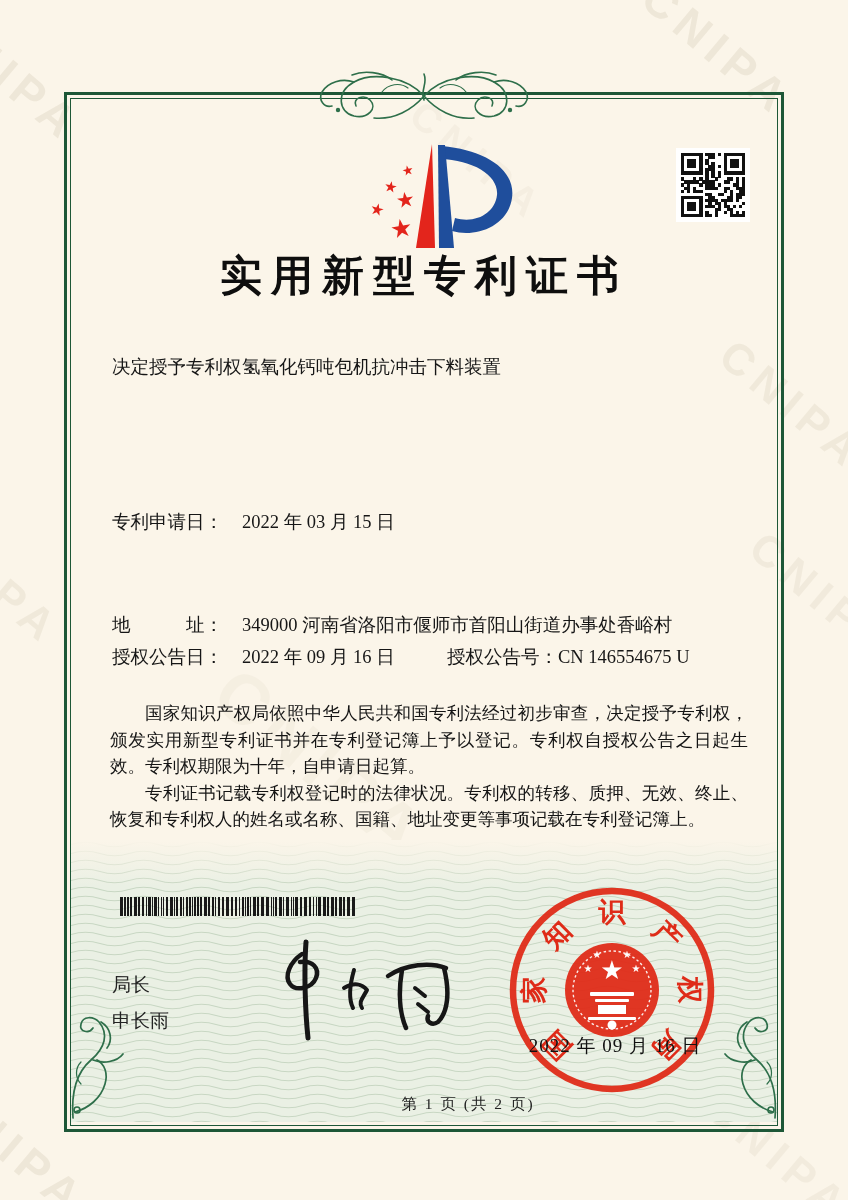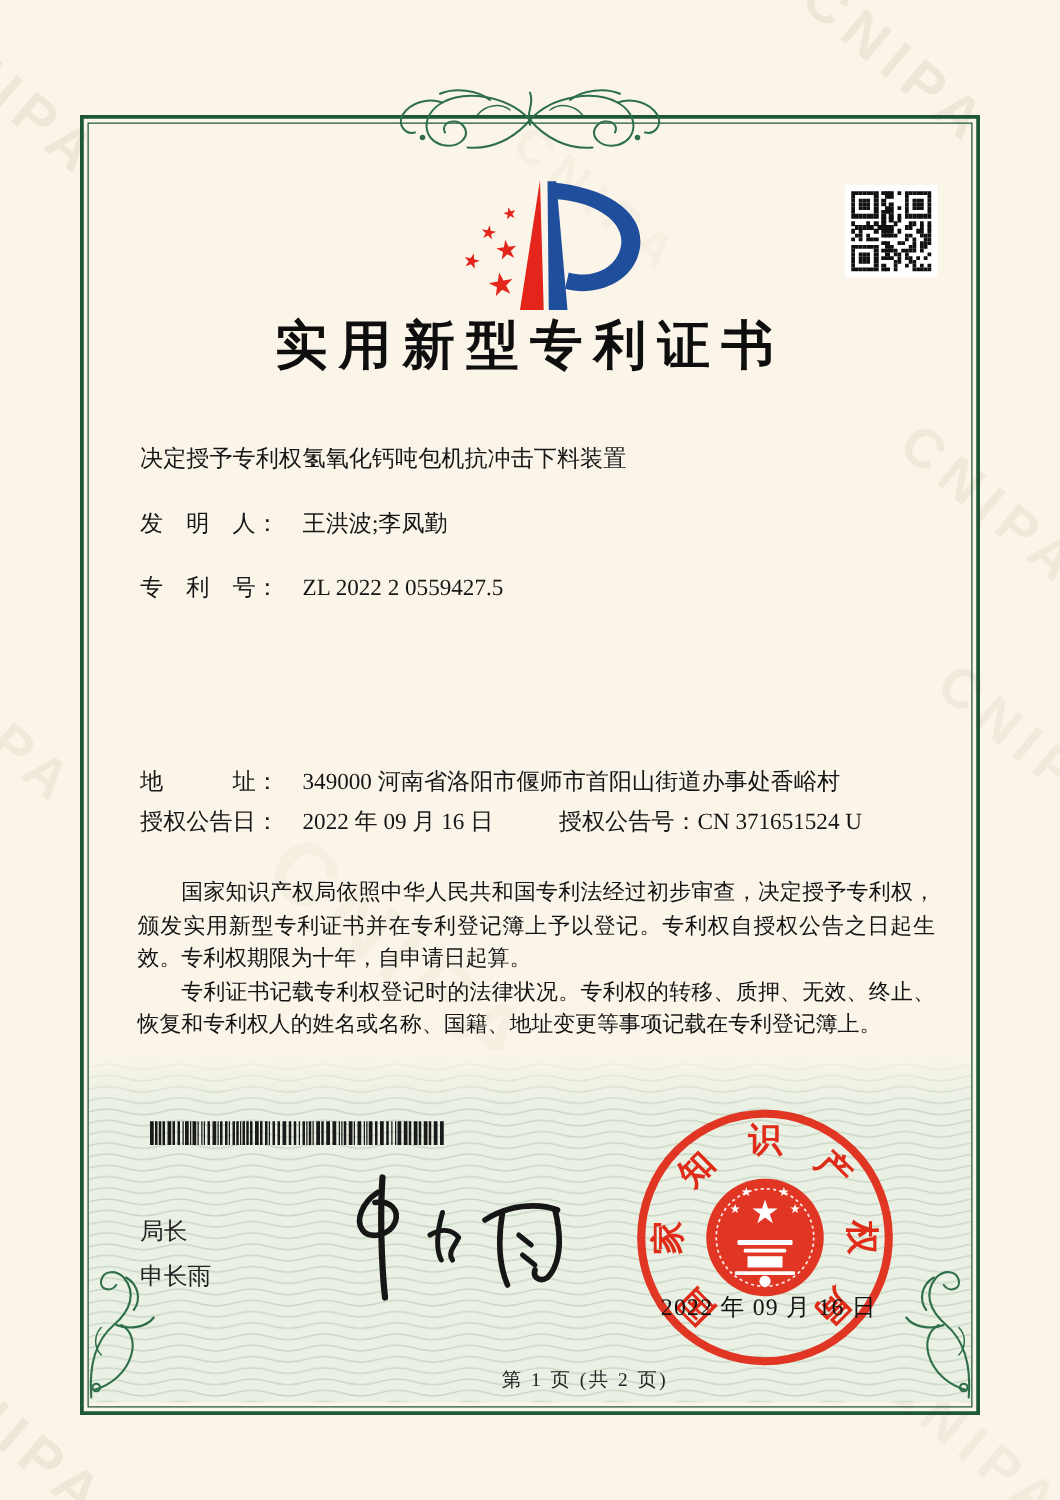--- a/index.html
+++ b/index.html
@@ -377,33 +377,30 @@
         <div style="left: 57.9048px; top: 60.9524px; width: 3.24762px; height: 3.24762px;"></div>
         <div style="left: 60.9524px; top: 60.9524px; width: 3.24762px; height: 3.24762px;"></div>
       </div>
   </div>
 
   <div class="title">实用新型专利证书</div>
 
   <div class="field-row" style="top:354px">
     <span class="field-label">决定授予专利权：</span><span>氢氧化钙吨包机抗冲击下料装置</span>
   </div>
-  <div class="field-row" style="top:406px">
-    <span class="field-label">发　明　人：</span><span>王洪波;李凤勤</span>
-  </div>
-  <div class="field-row" style="top:457px">
-    <span class="field-label">专　利　号：</span><span>ZL 2022 2 0559427.5</span>
+  <div class="field-row" style="top:509px">
+    <span class="field-label">专利申请日：</span><span>2022 年 03 月 15 日</span>
   </div>
   <div class="field-row" style="top:612px">
     <span class="field-label">地　　　址：</span><span>349000 河南省洛阳市偃师市首阳山街道办事处香峪村</span>
   </div>
   <div class="field-row" style="top:644px">
     <span class="field-label">授权公告日：</span><span>2022 年 09 月 16 日</span>
     <span class="field-right">
-      <span>授权公告号：</span><span>CN 371651524 U</span>
+      <span>授权公告号：</span><span>CN 146554675 U</span>
     </span>
   </div>
 
   <div class="paras">
     <p>国家知识产权局依照中华人民共和国专利法经过初步审查，决定授予专利权，颁发实用新型专利证书并在专利登记簿上予以登记。专利权自授权公告之日起生效。专利权期限为十年，自申请日起算。</p>
     <p>专利证书记载专利权登记时的法律状况。专利权的转移、质押、无效、终止、恢复和专利权人的姓名或名称、国籍、地址变更等事项记载在专利登记簿上。</p>
   </div>
 
   <div class="barcode" id="barcode">
       <div style="left: 0px; width: 3px;"></div>

